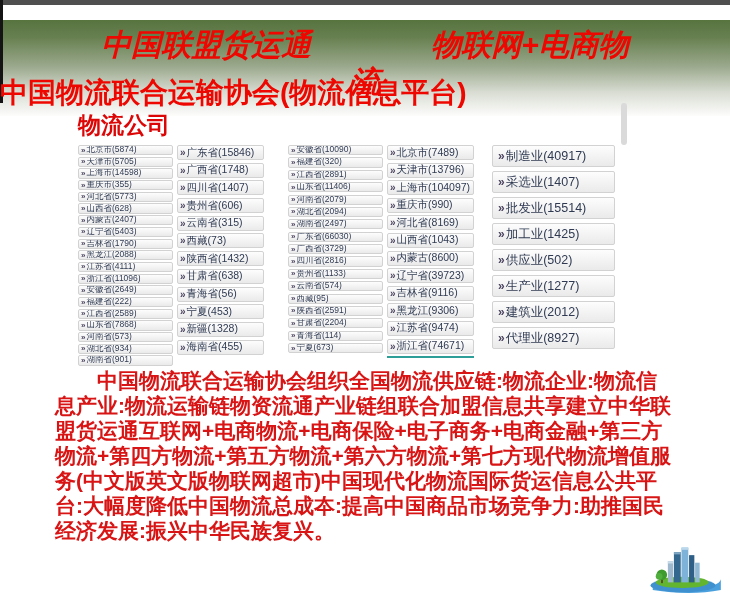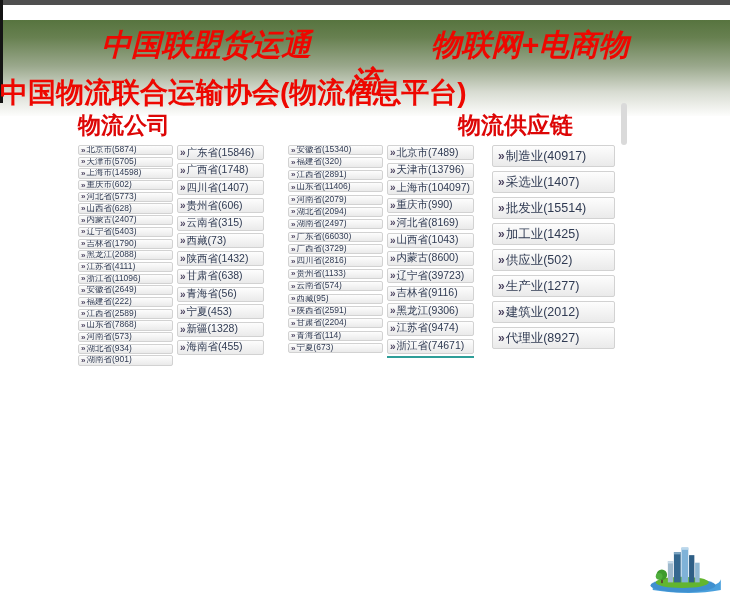--- a/index.html
+++ b/index.html
@@ -79,21 +79,20 @@
 <div class="slide">
   <div class="green-header">
     <div class="banner">中国联盟货运通　　　　物联网+电商物流</div>
   </div>
   <div class="top-bar"></div>
   <div class="left-edge"></div>
 
   <div class="main-title">中国物流联合运输协会(物流信息平台)</div>
 
   <div class="col-header hdr1">物流公司</div>
-  <div class="col-header hdr3">物流供应链</div>
 
   <div class="lists">
     <div class="vlist c1l">
 
         <div class="cell">
           <span class="arrow">»</span>
           <span>北京市(5874)</span>
         </div>
 
         <div class="cell">
@@ -101,21 +100,21 @@
           <span>天津市(5705)</span>
         </div>
 
         <div class="cell">
           <span class="arrow">»</span>
           <span>上海市(14598)</span>
         </div>
 
         <div class="cell">
           <span class="arrow">»</span>
-          <span>重庆市(602)</span>
+          <span>重庆市(355)</span>
         </div>
 
         <div class="cell">
           <span class="arrow">»</span>
           <span>河北省(5773)</span>
         </div>
 
         <div class="cell">
           <span class="arrow">»</span>
           <span>山西省(628)</span>
@@ -247,21 +246,21 @@
         <div class="cell">
           <span class="arrow">»</span>
           <span>海南省(455)</span>
         </div>
 
     </div>
     <div class="vlist c2l">
 
         <div class="cell">
           <span class="arrow">»</span>
-          <span>安徽省(15340)</span>
+          <span>安徽省(10090)</span>
         </div>
 
         <div class="cell">
           <span class="arrow">»</span>
           <span>福建省(320)</span>
         </div>
 
         <div class="cell">
           <span class="arrow">»</span>
           <span>江西省(2891)</span>
@@ -442,20 +441,21 @@
         <div class="cell">
           <span class="arrow">»</span>
           <span>代理业(8927)</span>
         </div>
 
     </div>
   </div>
 
   <div class="scroll-thumb"></div>
 
+  <div class="footer-para">中国物流联合运输协会组织全国物流供应链:物流企业:物流信息产业:物流运输链物资流通产业链组联合加盟信息共享建立中华联盟货运通互联网+电商物流+电商保险+电子商务+电商金融+第三方物流+第四方物流+第五方物流+第六方物流+第七方现代物流增值服务(中文版英文版物联网超市)中国现代化物流国际货运信息公共平台:大幅度降低中国物流总成夲:提高中国商品市场竞争力:助推国民经济发展:振兴中华民族复兴。</div>
 
   <svg class="logo" viewBox="0 0 100 74">
     <path d="M10 60 Q 50 74 90 60 Q 99 57 100 52 L100 66 Q 60 74 10 66 Z" fill="#4aa0dd"></path>
     <ellipse cx="50" cy="60" rx="43" ry="9" fill="#3f90cf"></ellipse>
     <ellipse cx="49" cy="56" rx="35" ry="7.5" fill="#63b52f"></ellipse>
     <rect x="30" y="28" width="7" height="28" fill="#9db8cc"></rect>
     <rect x="30" y="28" width="7" height="3" fill="#c9dcea"></rect>
     <rect x="38" y="16" width="9" height="40" fill="#35688f"></rect>
     <rect x="38" y="16" width="9" height="3" fill="#7fa7c4"></rect>
     <rect x="48" y="10" width="9" height="46" fill="#7fb2d8"></rect>

